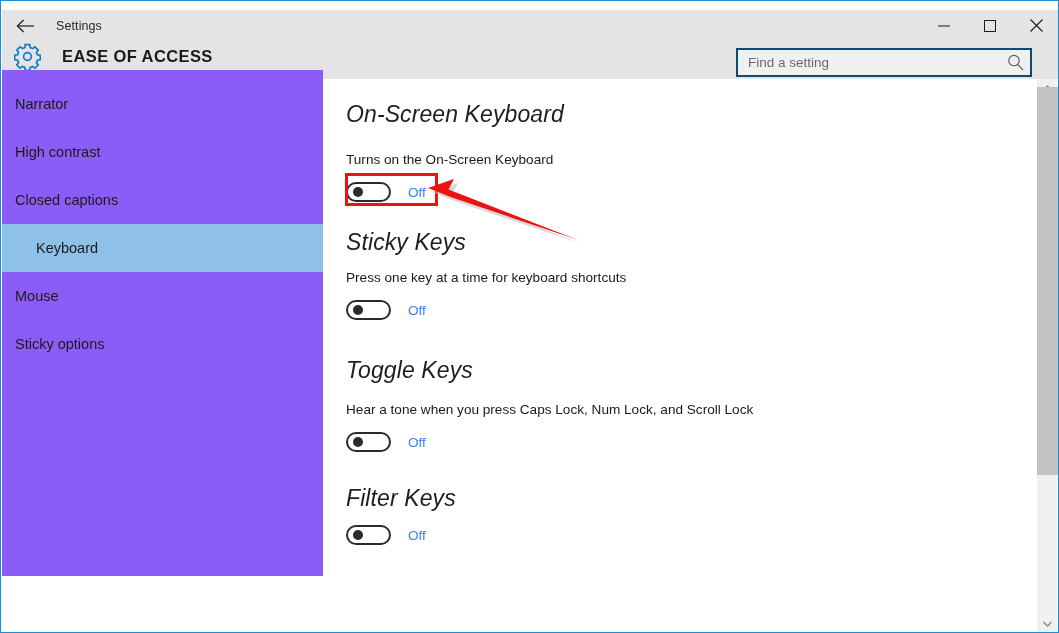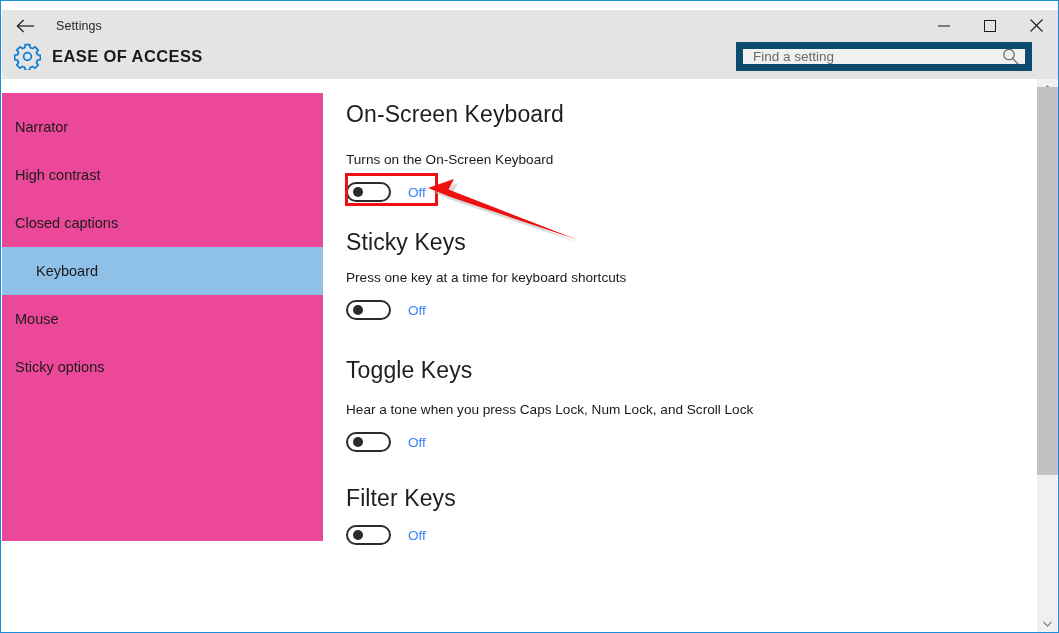--- a/index.html
+++ b/index.html
@@ -77,30 +77,30 @@
     display: flex;
     justify-content: center;
     align-items: center;
     margin-left: 2px;
   }
   .header-title {
     font-size: 16.5px;
     font-weight: 600;
     color: #1a1a1a;
     letter-spacing: 0.4px;
-    margin-left: 2px;
+    margin-left: 12px;
   }
   .search-box {
     position: absolute;
     right: 27px;
-    top: 9px;
+    top: 15px;
     width: 296px;
     height: 29px;
     box-sizing: border-box;
-    border: 7px solid #0c4a6e;
+    border: 2px solid #0c4a6e;
     background: #f0f0f0;
     display: flex;
     align-items: center;
   }
   .search-input {
     border: 0;
     outline: 0;
     background: transparent;
     font-family: "Liberation Sans", sans-serif;
     font-size: 13.5px;
@@ -114,24 +114,24 @@
     width: 30px;
     display: flex;
     align-items: center;
     justify-content: center;
     color: #5a5a5a;
   }
 
   
   .sidebar {
     position: absolute;
-    left: 1px; top: 92px;
+    left: 1px; top: 69px;
     width: 321px;
-    height: 448px;
-    background: #ec4899;
+    height: 506px;
+    background: #8b5cf6;
     padding-top: 10px;
     box-sizing: border-box;
   }
   .nav-item {
     height: 48px;
     display: flex;
     align-items: center;
     padding-left: 13px;
     font-size: 14.5px;
     color: #1a1a1a;
@@ -159,20 +159,21 @@
     padding-top: 22px;
     box-sizing: border-box;
   }
   .sec-title {
     font-size: 23px;
     font-weight: 400;
     color: #1e1e1e;
     letter-spacing: 0.1px;
     margin: 0;
     padding: 0;
+    font-style: italic;
   }
   .sec-desc {
     font-size: 13.6px;
     color: #1a1a1a;
     line-height: 1.42;
     margin: 0;
     max-width: 420px;
   }
   .section { position: relative; }
 

